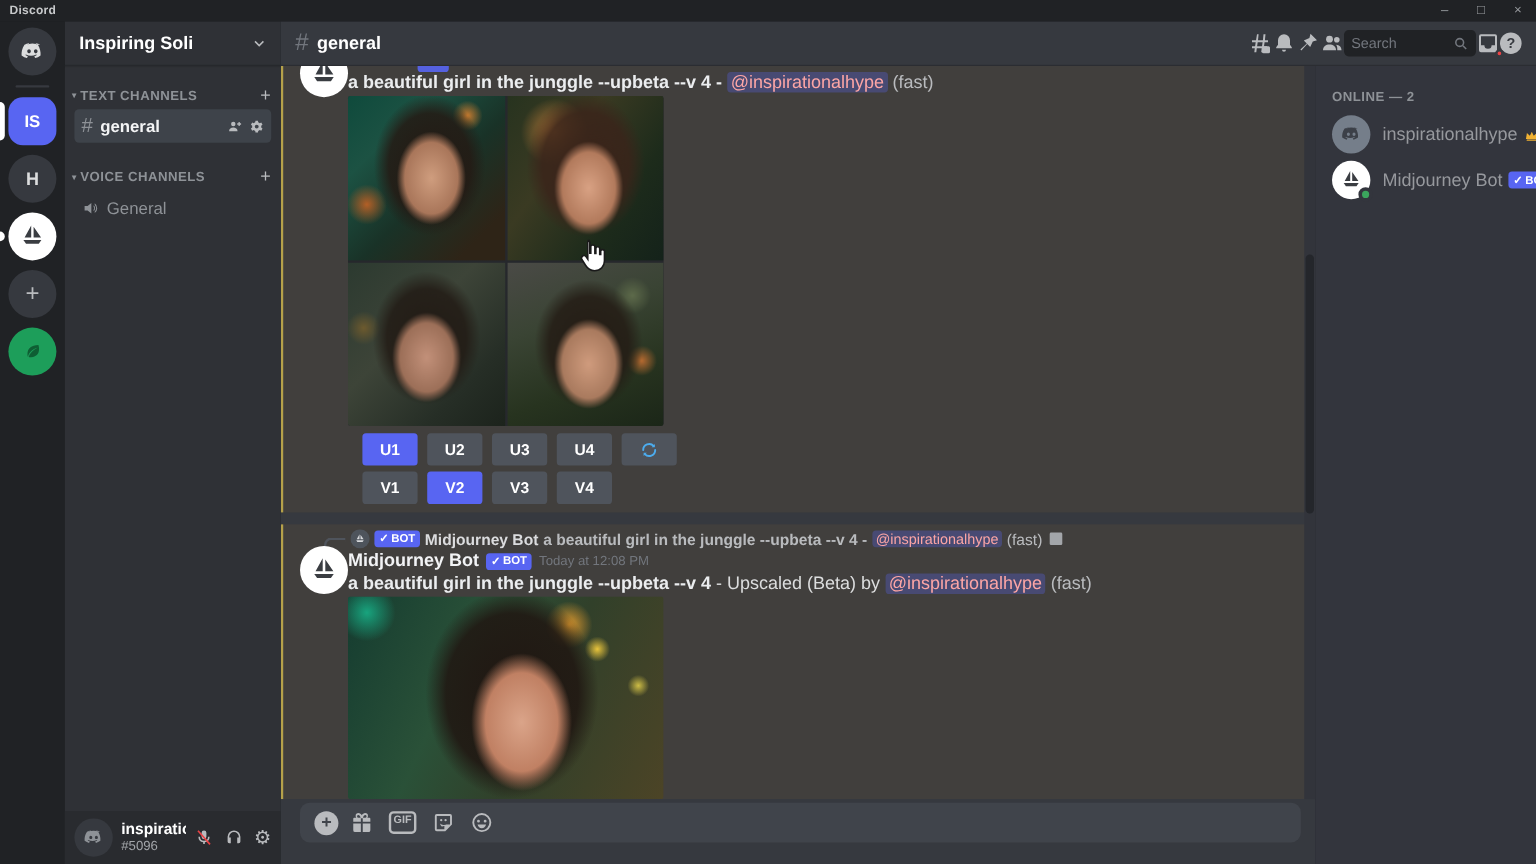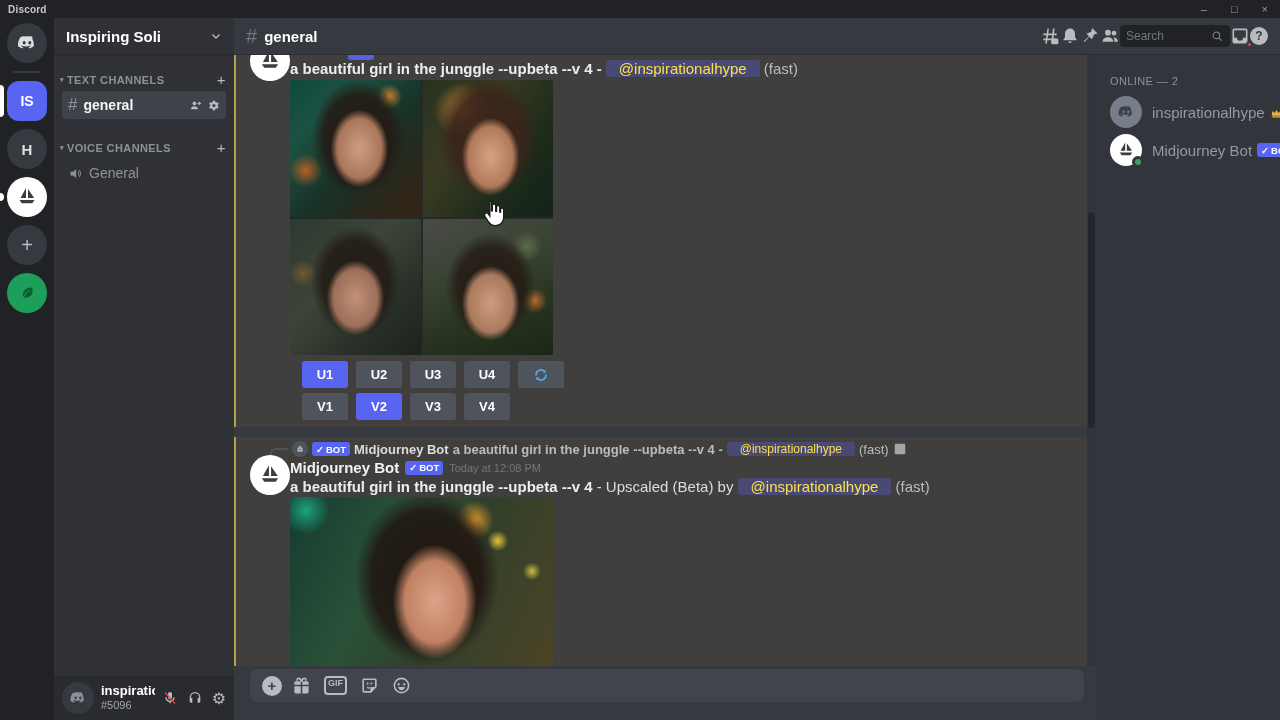--- a/index.html
+++ b/index.html
@@ -77,21 +77,21 @@
   .scroll-thumb { position:absolute; right:1px; width:7px; top:157px; height:216px; background:#24262b; border-radius:4px; }
 
   
   .msg { position:absolute; left:0; right:9px; background:rgba(250,166,26,.06); border-left:2px solid #b5a14a; }
   .msg1 { top:0; height:372px; }
   .msg2 { top:382px; height:229px; }
   .avatar-40 { position:absolute; left:14px; width:40px; height:40px; border-radius:50%; background:#fff; display:flex; align-items:center; justify-content:center; }
   .clip-badge { position:absolute; left:112px; top:0; width:26px; height:5px; background:#5865f2; border-radius:0 0 3px 3px; opacity:.9; }
   .m-line { position:absolute; left:54px; top:5px; font-size:15px; color:#dcddde; white-space:nowrap; }
   .bold-prompt { font-weight:700; color:#ebedef;margin-top:28px; }
-  .mention { background:rgba(88,101,242,.3); color:#fde047; border-radius:3px; padding:0 13px; }
+  .mention { background:rgba(88,101,242,.3); color:#fca5a5; border-radius:3px; padding:0 3px; }
   .fast-txt { color:#b9bbbe; }
 
   .grid { position:absolute; left:54px; top:25px; width:263px; height:275px; display:grid; grid-template-columns:1fr 1fr; grid-template-rows:1fr 1fr; gap:2px; background:#26282c; border-radius:2px; overflow:hidden; }
   .q { width:100%; height:100%; }
   .q1 { background:
     radial-gradient(ellipse 40px 54px at 53% 50%, #cf9d7e 0%, #a9765a 55%, rgba(0,0,0,0) 72%),
     radial-gradient(ellipse 62px 78px at 52% 42%, #241a14 0%, rgba(36,26,20,.85) 55%, rgba(0,0,0,0) 75%),
     radial-gradient(circle 24px at 12% 66%, #b35f26 0%, rgba(179,95,38,0) 70%),
     radial-gradient(circle 18px at 76% 12%, #c77b2f 0%, rgba(199,123,47,0) 70%),
     linear-gradient(135deg, #0f4a3c 0%, #1c5243 25%, #193227 55%, #2e2417 85%); }
@@ -145,21 +145,21 @@
   .composer { height:54px; padding:3px 12px 0 16px; flex:none; }
   .input-bar { height:33px; background:#40444b; border-radius:8px; display:flex; align-items:center; padding:0 12px; gap:10px; }
   .attach-circle { width:20px; height:20px; border-radius:50%; background:#b9bbbe; color:#40444b; display:flex; align-items:center; justify-content:center; font-size:15px; font-weight:700; flex:none; line-height:1; }
   .input-bar input { flex:1; min-width:0; background:transparent; border:none; outline:none; color:#dcddde; font-size:14px; font-family:"Liberation Sans",sans-serif; }
   .input-bar input::placeholder { color:#72767d; }
   .composer-icons { display:flex; gap:13px; color:#b9bbbe; }
   .gif-chip { border:2px solid #b9bbbe; border-radius:4px; font-size:9px; font-weight:700; color:#b9bbbe; padding:1px 2px; line-height:1; }
 
   
   .members { width:184px; background:#33353d; padding:20px 8px 0 14px; flex:none; }
-  .online-label { font-size:11px; font-weight:400; color:#8e9297; letter-spacing:.4px; margin-bottom:6px; }
+  .online-label { font-size:11px; font-weight:700; color:#8e9297; letter-spacing:.4px; margin-bottom:6px; }
   .member-row { display:flex; align-items:center; gap:10px; padding:4px 0; height:38px; }
   .member-name { font-size:15px; font-weight:500; color:#96989d; display:flex; align-items:center; gap:5px; min-width:0; white-space:nowrap; }
   .mav-gray { background:#757e8a; }
   .mav-white { background:#fff; }
   .status-dot { position:absolute; right:-2px; bottom:-2px; width:12px; height:12px; border-radius:50%; background:#3ba55d; border:3px solid #33353d; }
 
   svg { display:block; }
 </style>
 </head>
 <body>

